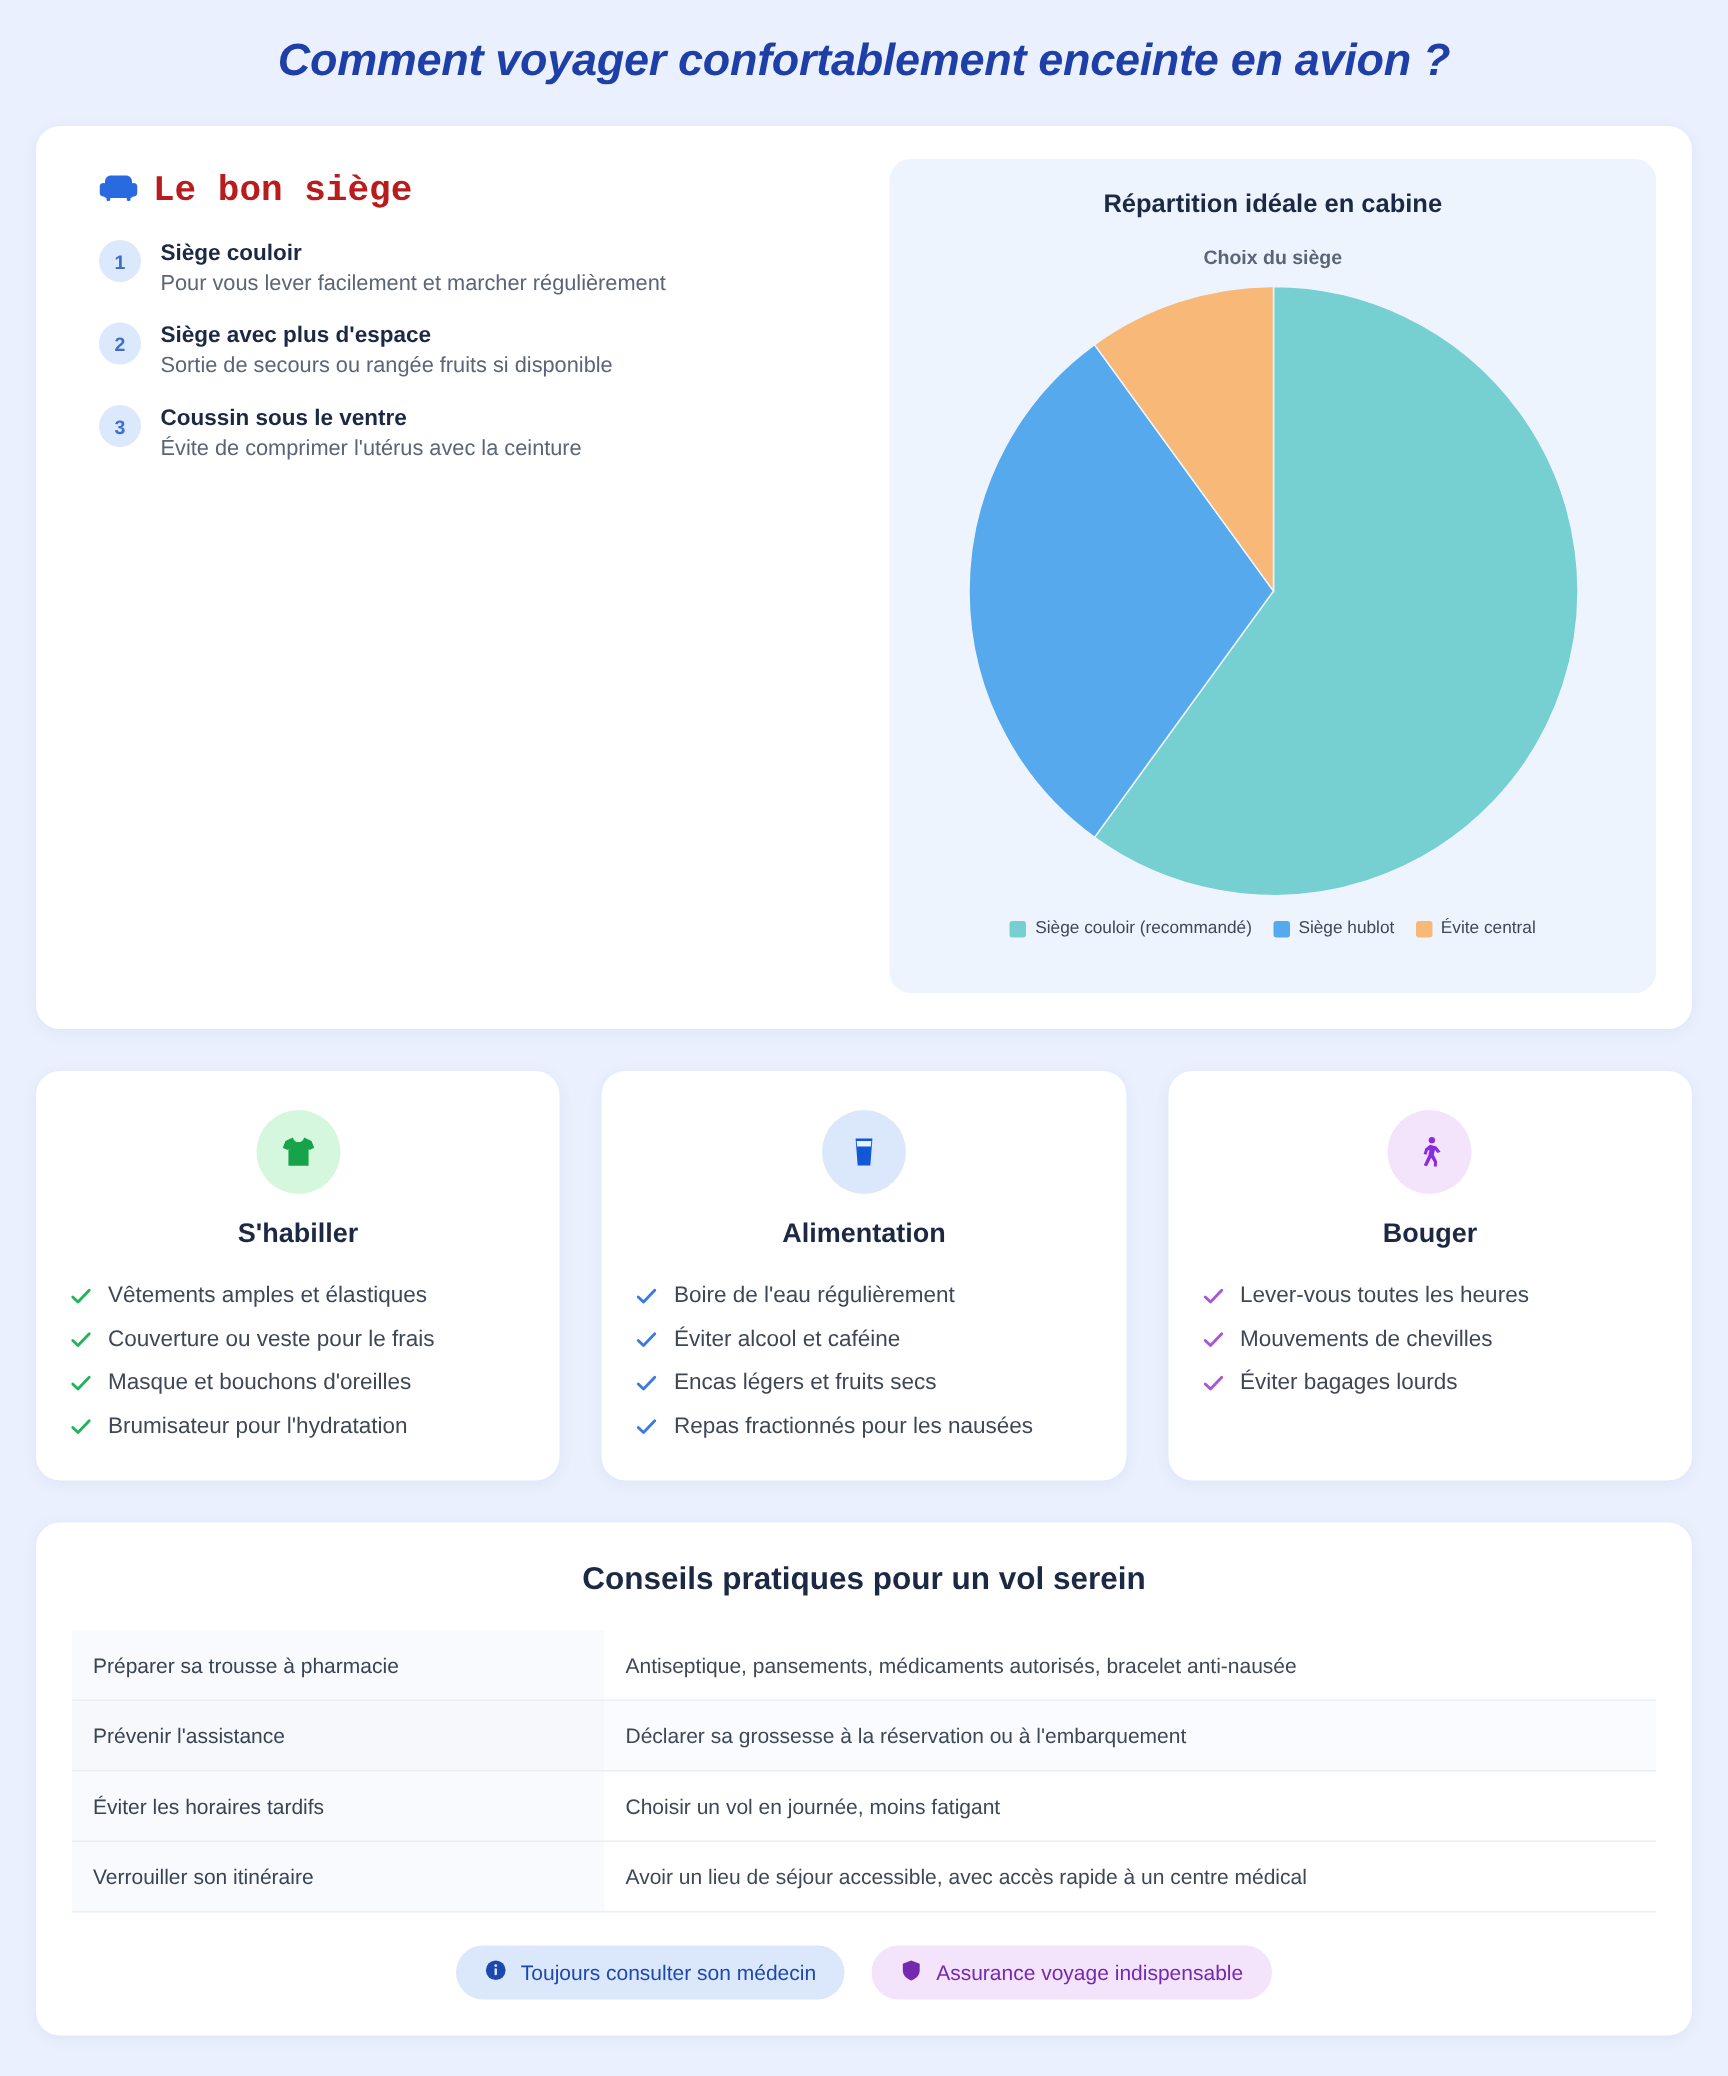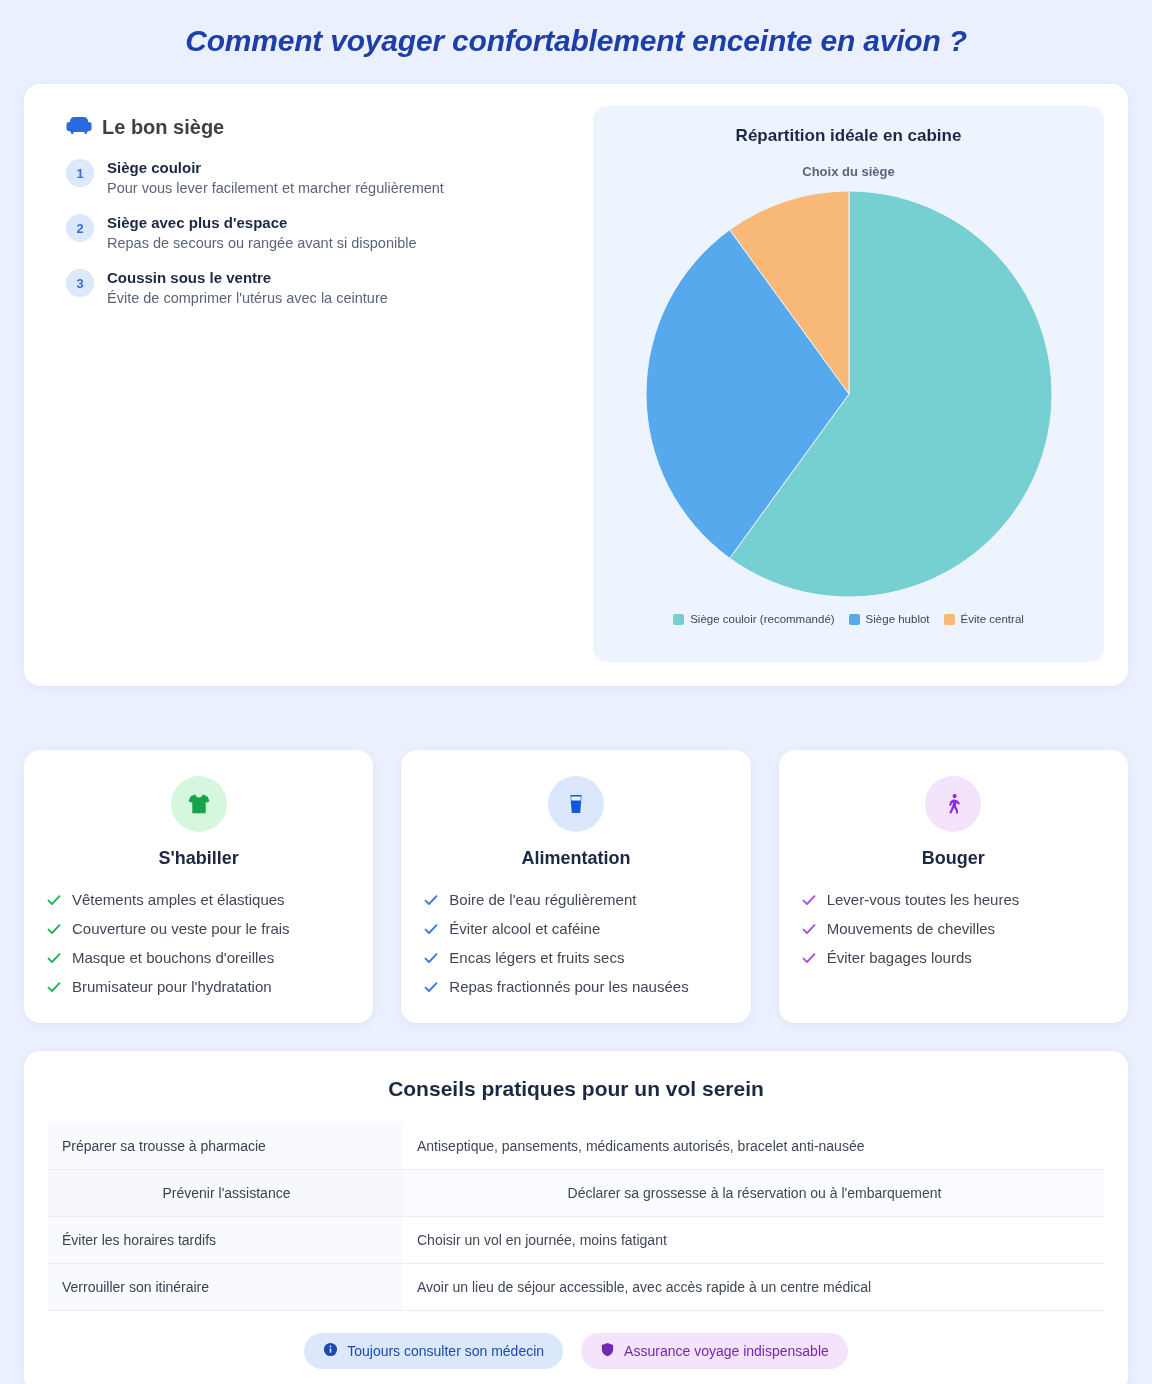--- a/index.html
+++ b/index.html
@@ -51,23 +51,24 @@
     padding: 8px 10px 0 18px;
   }
 
   .seat-head {
     display: flex;
     align-items: center;
     gap: 10px;
     margin-bottom: 18px;
   }
   .seat-head-title {
-    font-size: 20px;
-    font-weight: bold;
-    color: #404040;
+    font-size: 24px;
+    font-weight: bold;
+    color: #b91c1c;
+    font-family: Liberation Mono, monospace;
   }
 
   .seat-item {
     display: flex;
     gap: 13px;
     margin-bottom: 17px;
     align-items: flex-start;
   }
   .seat-num {
     flex: 0 0 28px;
@@ -153,21 +154,20 @@
     display: flex;
     gap: 28px;
     margin-bottom: 28px;
   }
   .feature {
     flex: 1;
     padding: 26px 22px 22px 22px;
     display: flex;
     flex-direction: column;
     align-items: center;
-    margin-top: 36px;
   }
   .feature-icon {
     width: 56px;
     height: 56px;
     border-radius: 50%;
     display: flex;
     align-items: center;
     justify-content: center;
     margin-bottom: 16px;
   }
@@ -214,21 +214,21 @@
     color: #3f4757;
     border-bottom: 1px solid #e9edf5;
     vertical-align: middle;
   }
   table.tips tr:last-child td { border-bottom: 1px solid #e9edf5; }
   table.tips td.k {
     width: 355px;
     background: #f8fafd;
     color: #3a4354;
   }
-  table.tips tr.alt td { background: #fafbfe; text-align: center; }
+  table.tips tr.alt td { background: #fafbfe; }
   table.tips tr.alt td.k { background: #f6f8fc; }
 
   .badges {
     display: flex;
     justify-content: center;
     gap: 18px;
     margin-top: 4px;
   }
   .badge {
     display: flex;
@@ -271,21 +271,21 @@
         <div class="seat-text">
           <div class="seat-title">Siège couloir</div>
           <div class="seat-desc">Pour vous lever facilement et marcher régulièrement</div>
         </div>
       </div>
 
       <div class="seat-item">
         <div class="seat-num">2</div>
         <div class="seat-text">
           <div class="seat-title">Siège avec plus d'espace</div>
-          <div class="seat-desc">Repas de secours ou rangée avant si disponible</div>
+          <div class="seat-desc">Sortie de secours ou rangée fruits si disponible</div>
         </div>
       </div>
 
       <div class="seat-item">
         <div class="seat-num">3</div>
         <div class="seat-text">
           <div class="seat-title">Coussin sous le ventre</div>
           <div class="seat-desc">Évite de comprimer l'utérus avec la ceinture</div>
         </div>
       </div>

